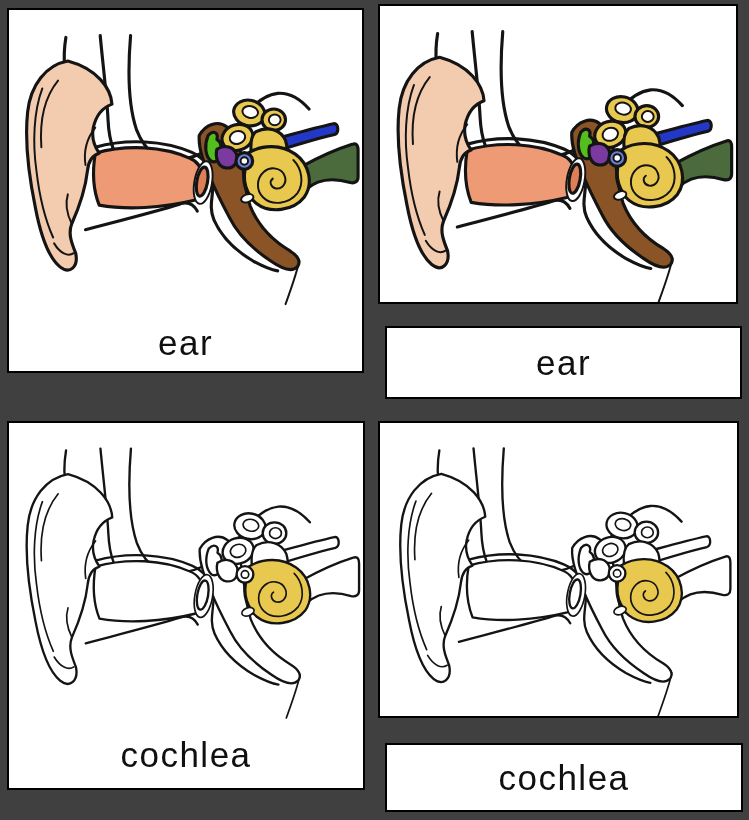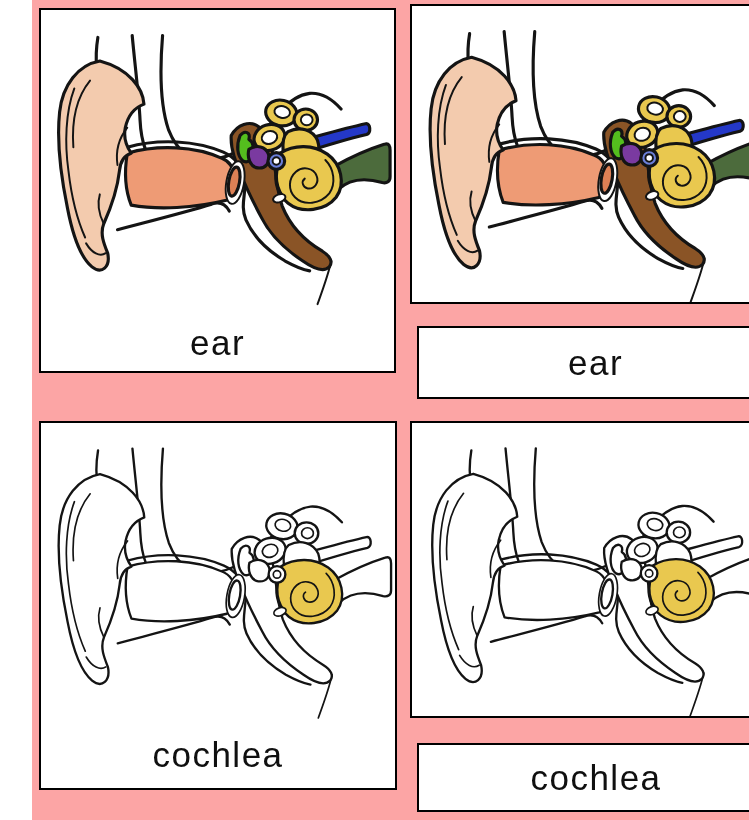--- a/index.html
+++ b/index.html
@@ -1,17 +1,17 @@
 <!DOCTYPE html>
 <html style="--card-border: #000000; --line: #141414; --skin-light: #F3CBAE; --skin-canal: #EE9B75; --eardrum-inner: #DD8055; --middle-ear-brown: #8A5426; --malleus-green: #54BE1E; --incus-purple: #7A3AA0; --stapes-blue: #6B7FD8; --nerve-blue: #2438C8; --tube-green: #4C6B3C; --inner-ear-yellow: #E9C84F;"><head>
 <meta charset="utf-8">
 <style>
   html,body{margin:0;padding:0;background:#ffffff;}
   body{width:749px;height:820px;position:relative;font-family:"Liberation Sans","DejaVu Sans",sans-serif;}
-  .sheet{position:absolute;inset:0;background:#fca5a5;margin-left:32px;}
+  .sheet{position:absolute;inset:0;background:#404040;}
   .card{position:absolute;background:#ffffff;border:2px solid var(--card-border,#000);box-sizing:border-box;overflow:hidden;}
   #card-tl{left:7px;top:8px;width:357px;height:365px;}
   #card-tr-pic{left:378px;top:4px;width:360px;height:300px;}
   #card-tr-label{left:385px;top:326px;width:357px;height:73px;display:flex;align-items:center;justify-content:center;}
   #card-bl{left:7px;top:421px;width:358px;height:369px;}
   #card-br-pic{left:378px;top:421px;width:361px;height:297px;}
   #card-br-label{left:385px;top:743px;width:358px;height:69px;display:flex;align-items:center;justify-content:center;}
   .diagram-slot{position:absolute;left:0;top:0;right:0;}
   .diagram-slot svg{display:block;margin:0 auto;}
   .card-label{position:absolute;left:0;right:0;text-align:center;

